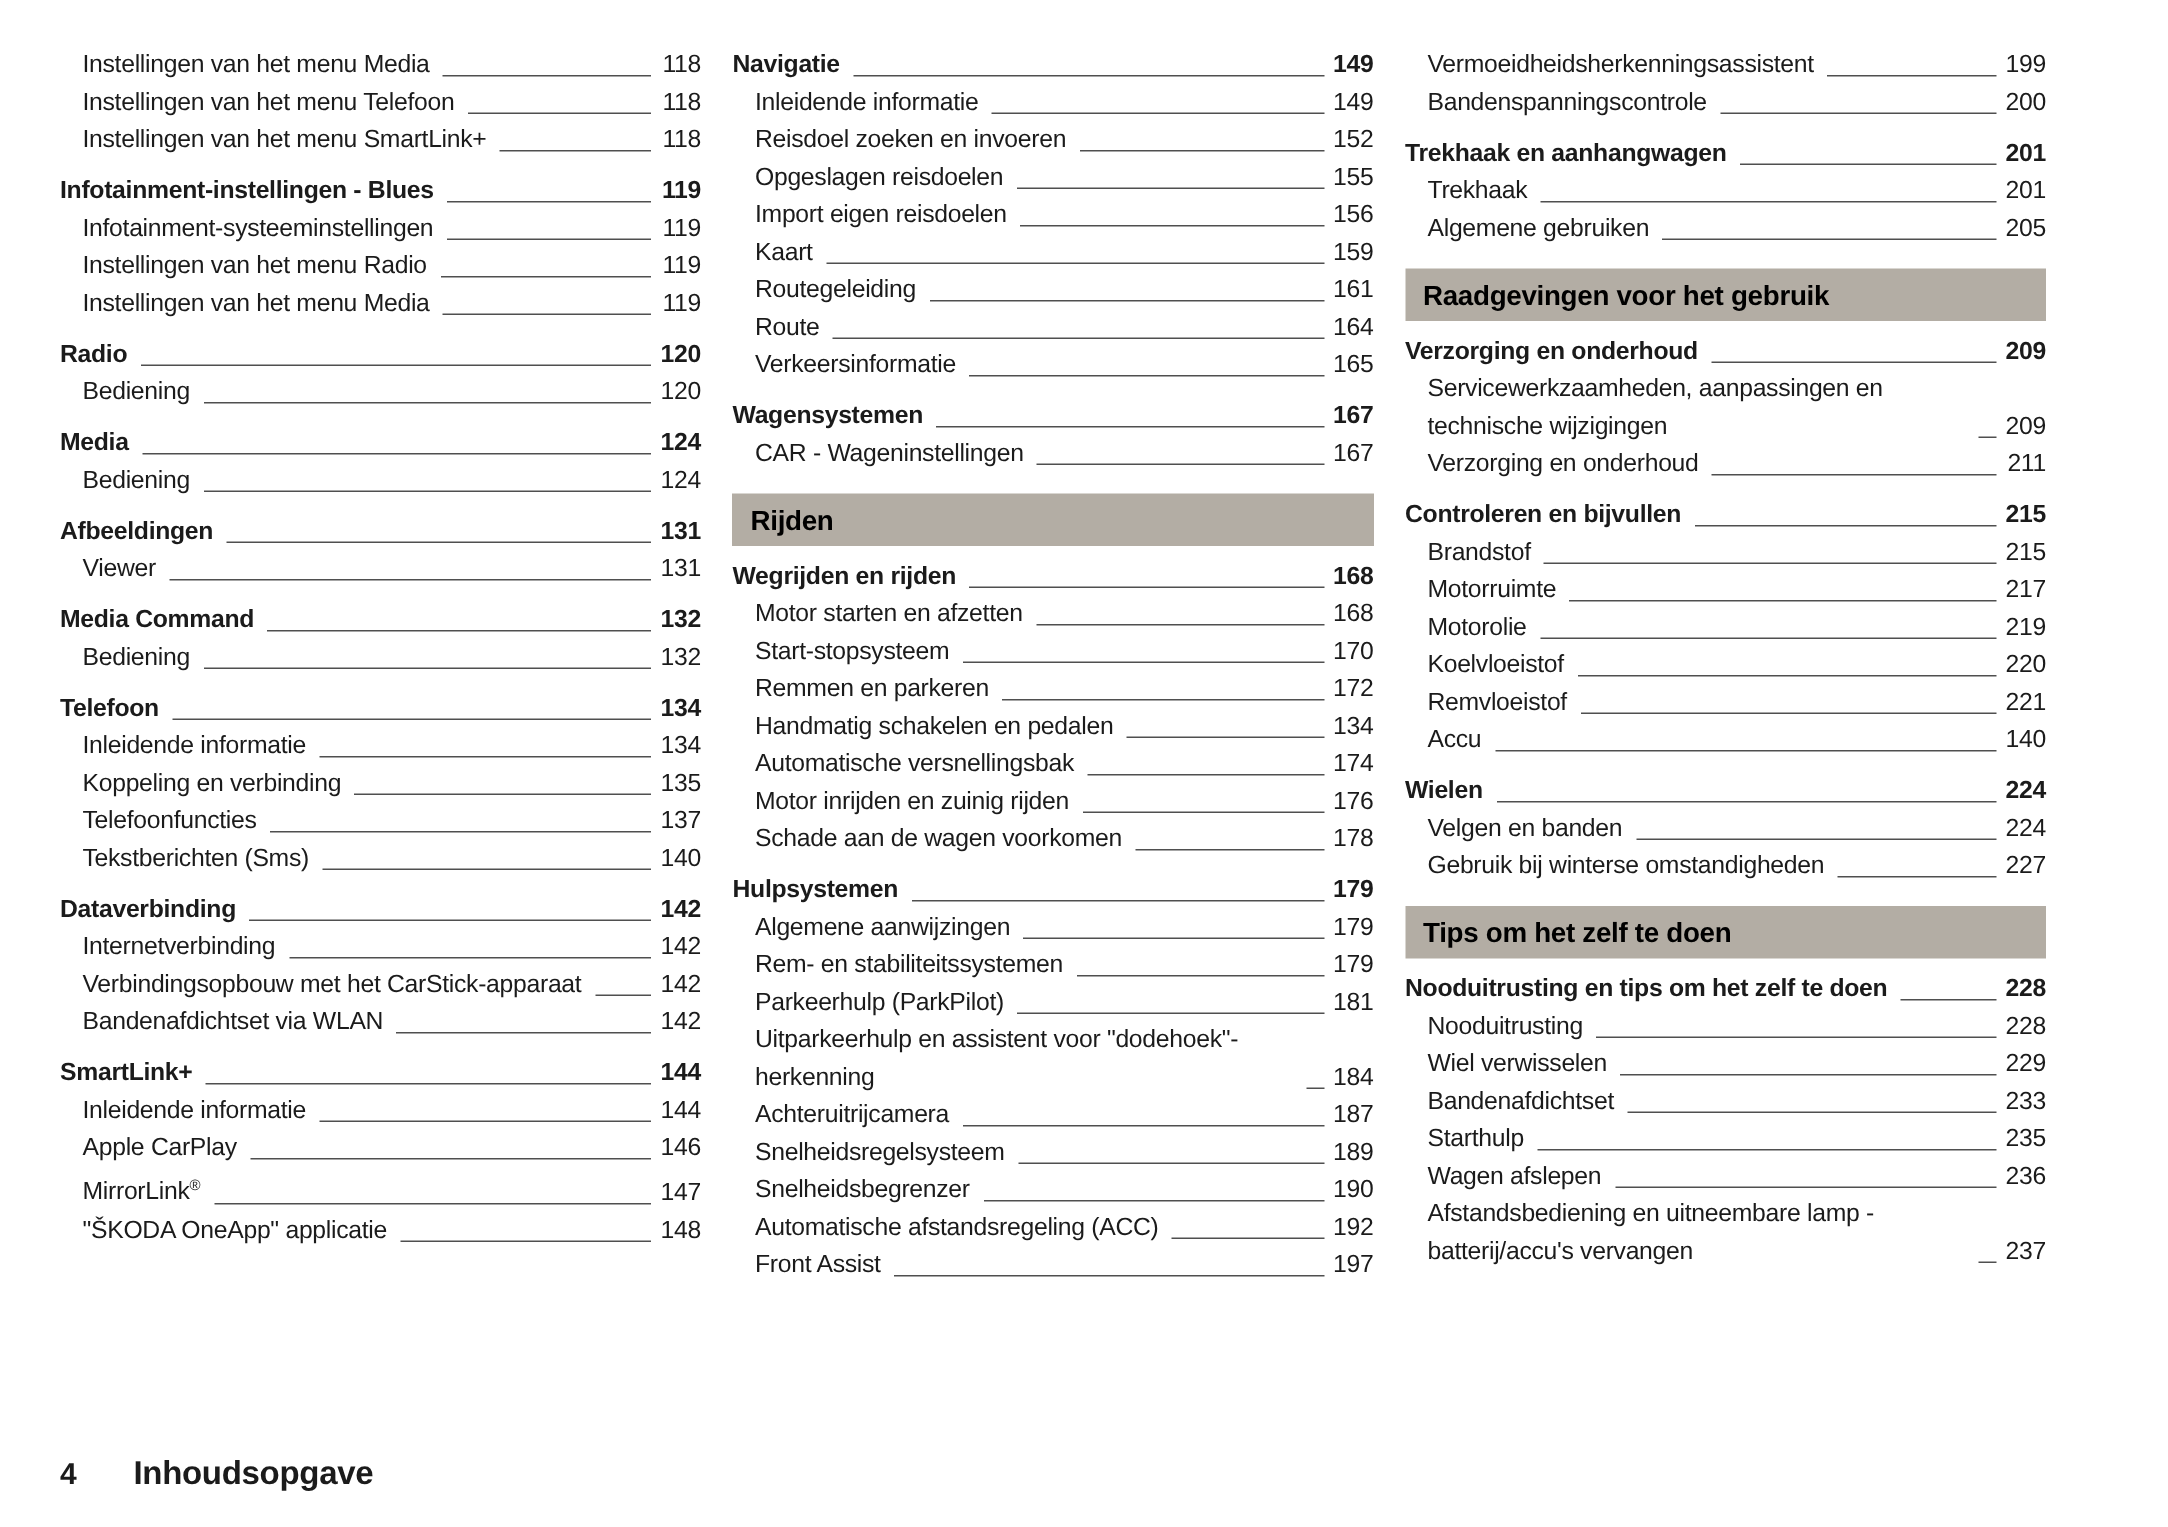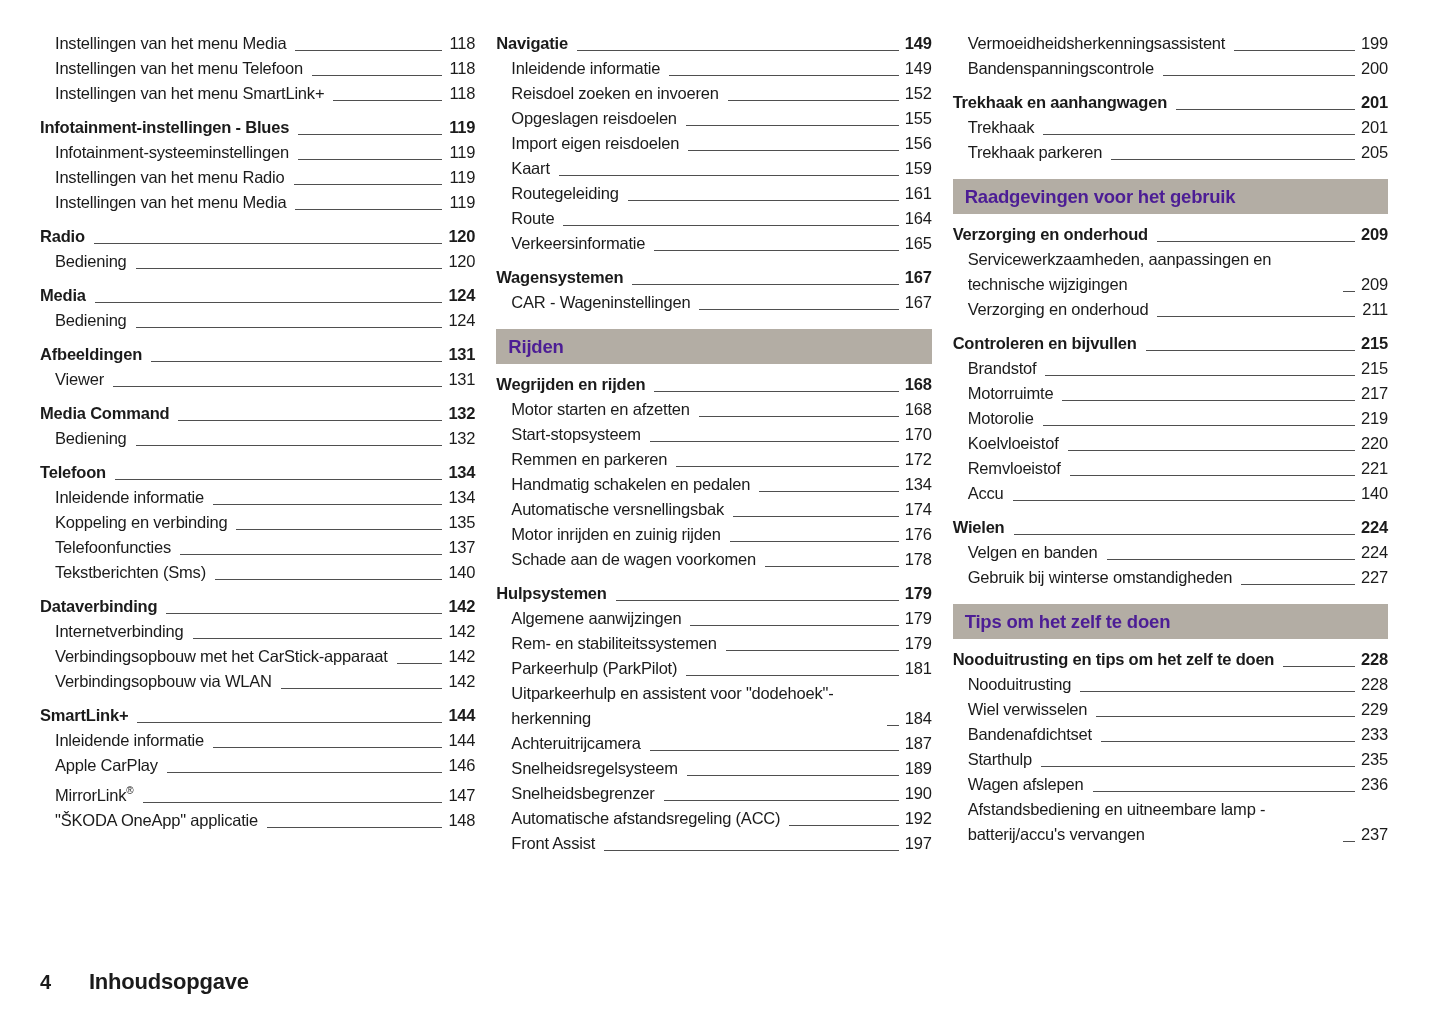--- a/index.html
+++ b/index.html
@@ -6,21 +6,21 @@
   body {
     width: 1445px; height: 1018px;
     background: #ffffff;
     font-family: "Liberation Sans", sans-serif;
     color: #1b1b1b;
     position: relative;
     overflow: hidden;
     letter-spacing: -0.2px;
   }
   .page-body {
-    padding: 31px 57px 0 40px;
+    padding: 31px 81px 0 40px;
     display: flex;
     gap: 21px;
   }
   .col { flex: 1 1 0; min-width: 0; }
 
   .entry {
     display: flex;
     align-items: flex-end;
     font-size: 16.5px;
     line-height: 25px;
@@ -40,21 +40,21 @@
     height: 0;
   }
   .entry .page {
     flex: 0 0 auto;
     min-width: 28px;
     text-align: right;
   }
 
   .section-bar {
     background: #b3ada4;
-    color: #4c1d95;
+    color: #000000;
     font-weight: bold;
     font-size: 18.5px;
     line-height: 35px;
     height: 35px;
     padding-left: 12px;
     margin: 14px 0 8px 0;
     letter-spacing: -0.2px;
   }
 
   .footer {
@@ -181,21 +181,21 @@
         <span class="label">Internetverbinding</span>
         <span class="leader"></span>
         <span class="page">142</span>
       </div>
       <div class="entry lvl2">
         <span class="label">Verbindingsopbouw met het CarStick-apparaat</span>
         <span class="leader"></span>
         <span class="page">142</span>
       </div>
       <div class="entry lvl2">
-        <span class="label">Verbindingsopbouw via WLAN</span>
+        <span class="label">Bandenafdichtset via WLAN</span>
         <span class="leader"></span>
         <span class="page">142</span>
       </div>
       <div class="entry lvl1">
         <span class="label">SmartLink+</span>
         <span class="leader"></span>
         <span class="page">144</span>
       </div>
       <div class="entry lvl2">
         <span class="label">Inleidende informatie</span>
@@ -381,21 +381,21 @@
         <span class="label">Trekhaak en aanhangwagen</span>
         <span class="leader"></span>
         <span class="page">201</span>
       </div>
       <div class="entry lvl2">
         <span class="label">Trekhaak</span>
         <span class="leader"></span>
         <span class="page">201</span>
       </div>
       <div class="entry lvl2">
-        <span class="label">Trekhaak parkeren</span>
+        <span class="label">Algemene gebruiken</span>
         <span class="leader"></span>
         <span class="page">205</span>
       </div>
       <div class="section-bar">Raadgevingen voor het gebruik</div>
       <div class="entry lvl1">
         <span class="label">Verzorging en onderhoud</span>
         <span class="leader"></span>
         <span class="page">209</span>
       </div>
       <div class="entry lvl2">

